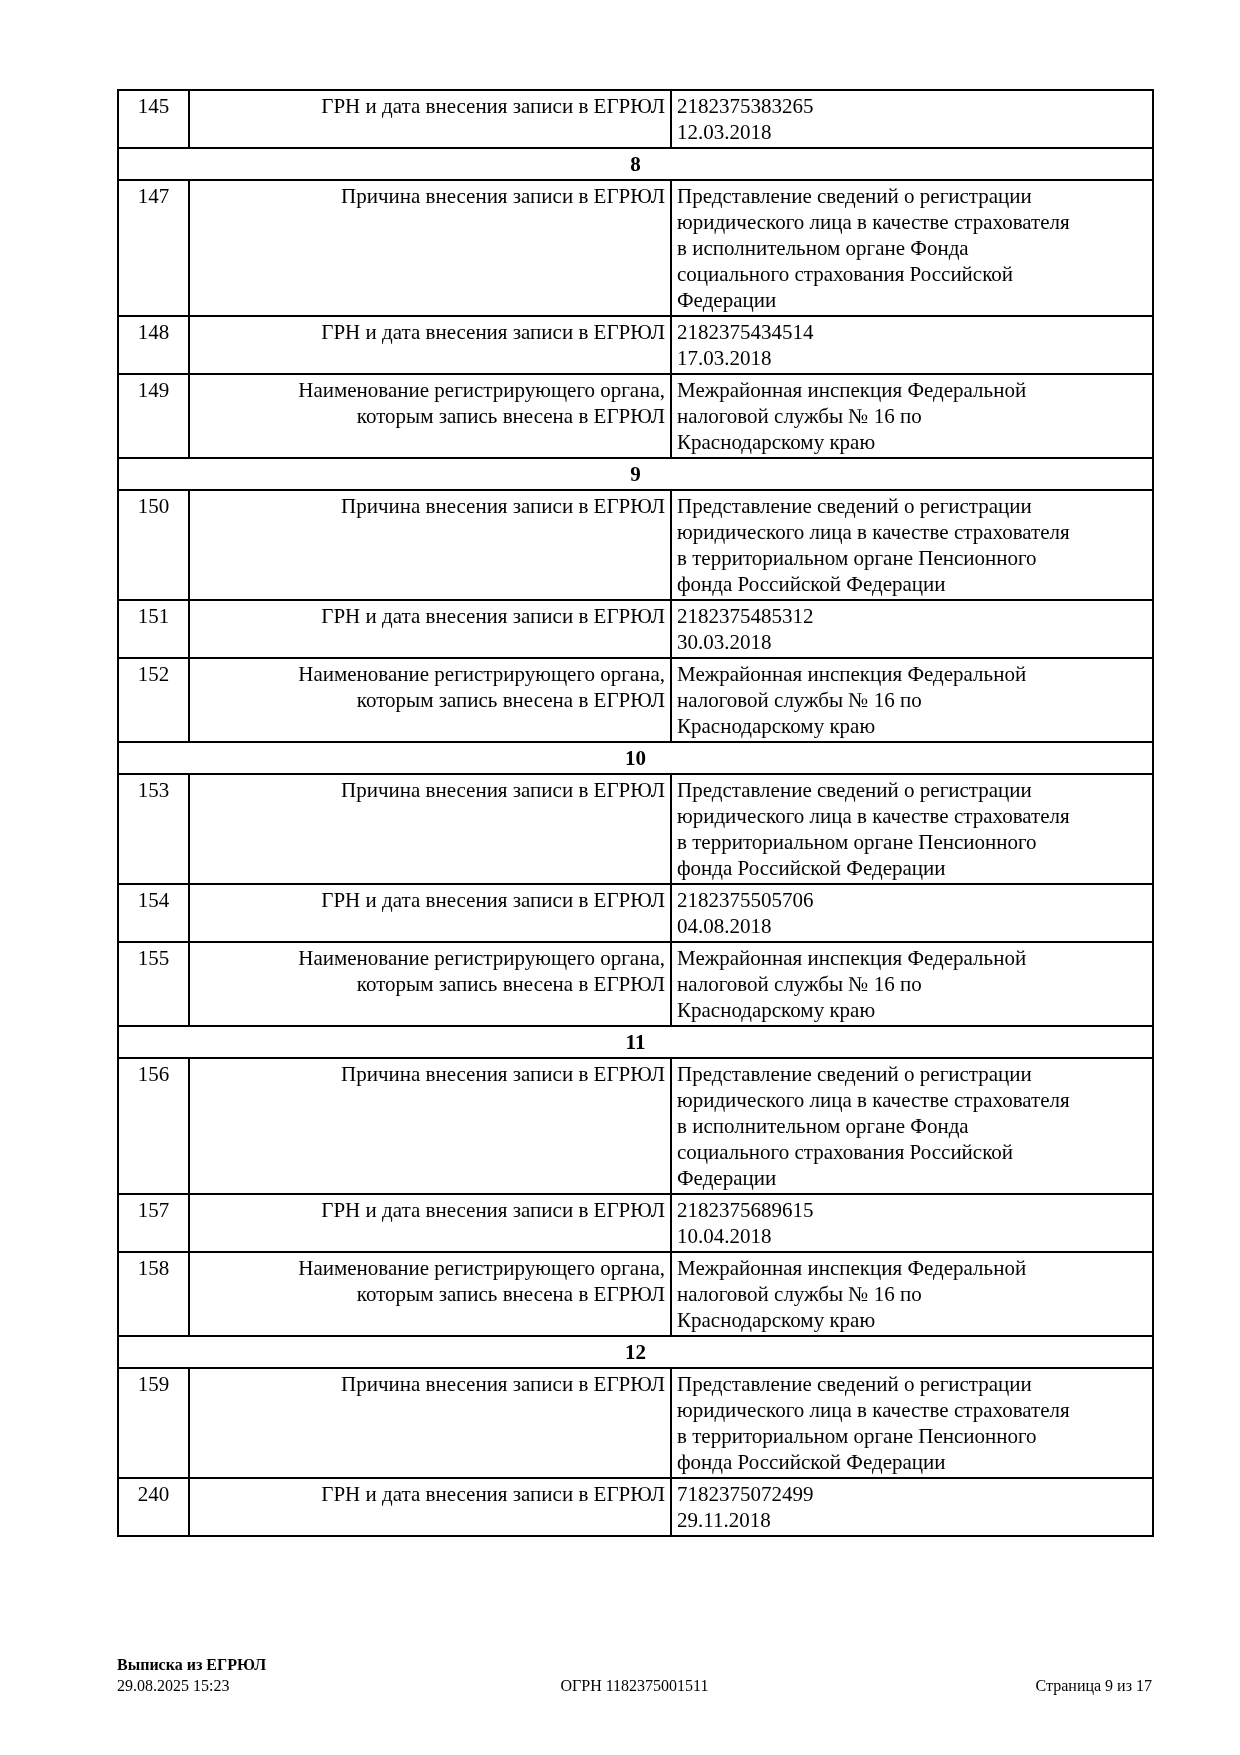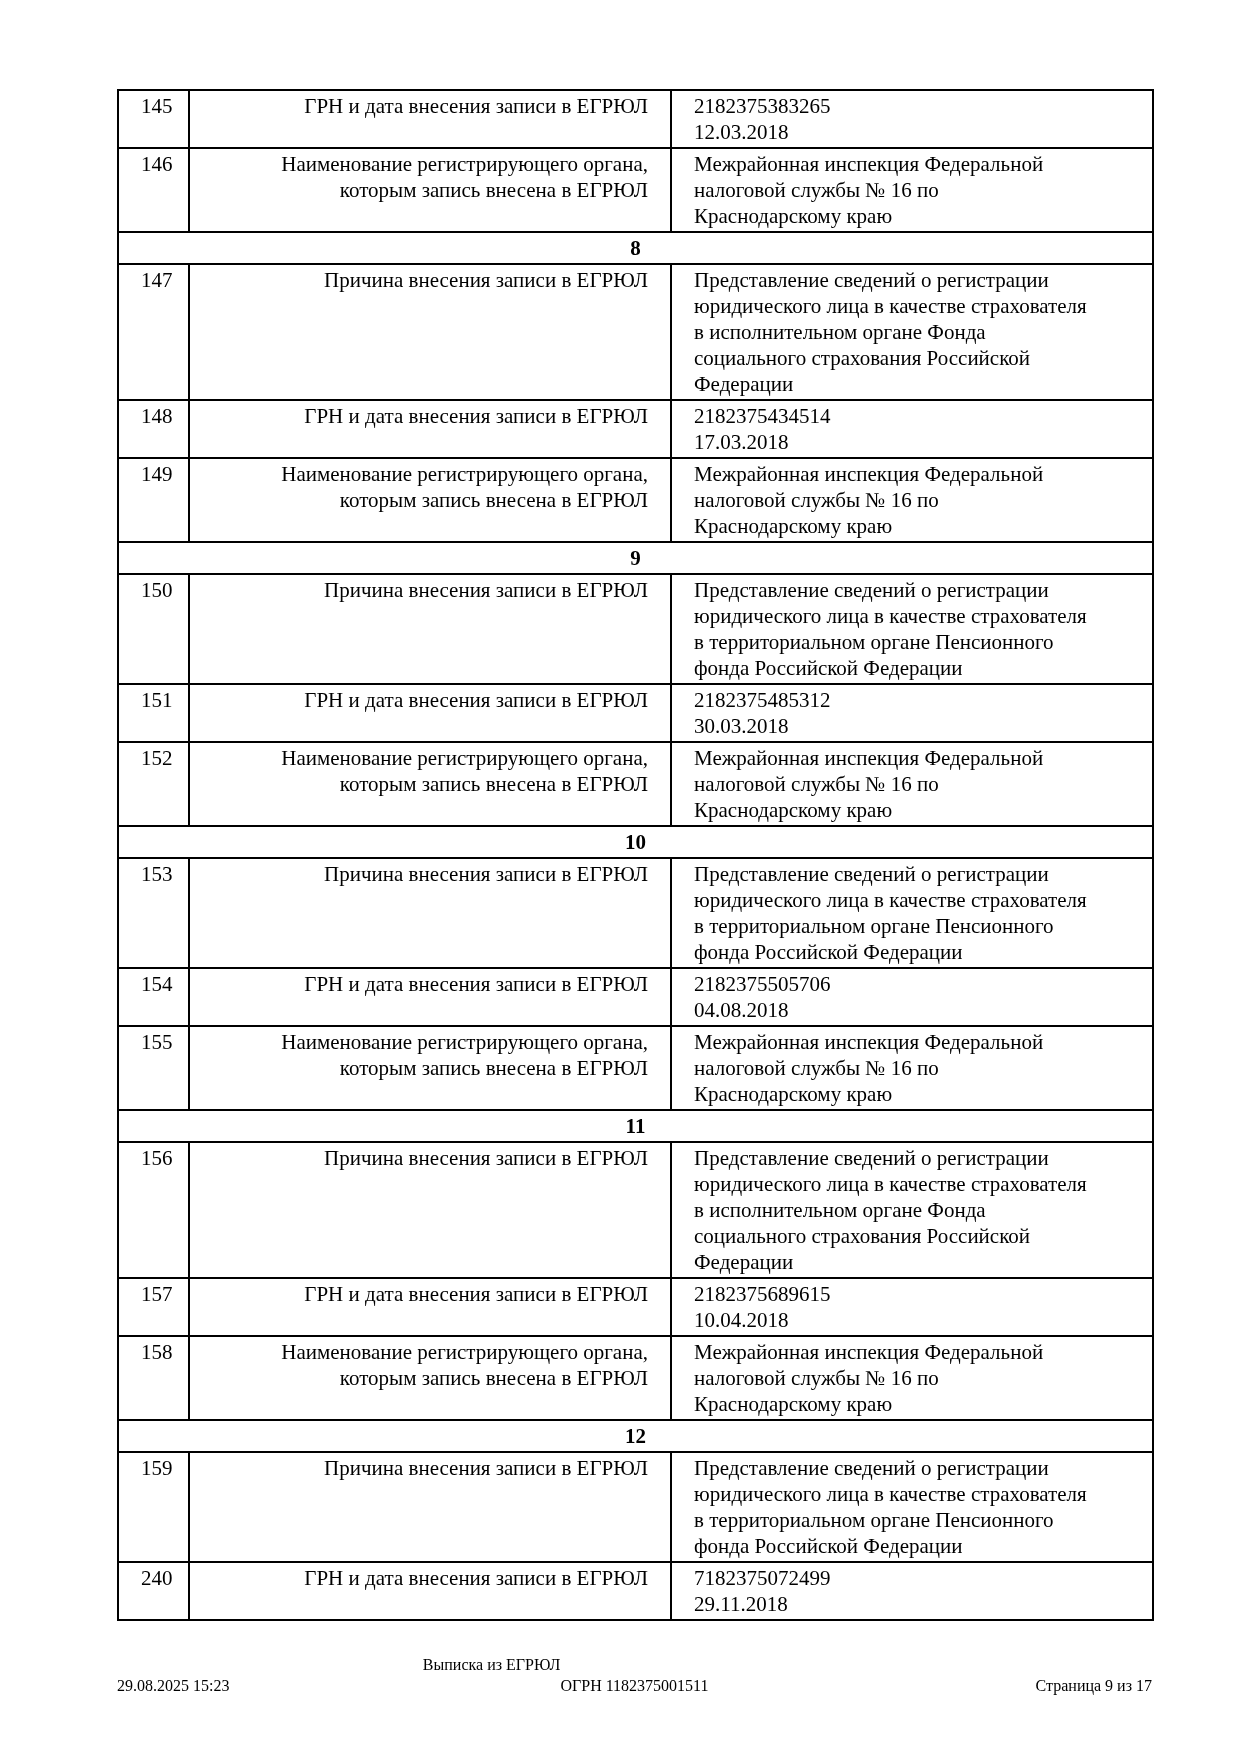--- a/index.html
+++ b/index.html
@@ -18,21 +18,21 @@
     top: 89px;
     width: 1035px;
     border-collapse: collapse;
     table-layout: fixed;
     font-size: 21px;
     line-height: 26px;
   }
   table.doc-table td {
     border: 2px solid #000;
     vertical-align: top;
-    padding: 2px 22px;
+    padding: 2px 5px;
   }
   td.num {
     text-align: center;
     padding: 2px 2px;
   }
   td.label { white-space: pre-line; text-align: right; }
   td.value { white-space: pre-line; }
   td.section {
     text-align: center;
     font-weight: bold;
@@ -45,49 +45,41 @@
     width: 1035px;
     display: grid;
     grid-template-columns: 1fr auto 1fr;
     align-items: end;
     font-size: 16px;
     line-height: 21px;
   }
   .footer .left   { text-align: left; }
   .footer .center { text-align: left; }
   .footer .right  { text-align: right; }
-  .footer .doc-type { font-weight: normal; text-align: right; }
+  .footer .doc-type { font-weight: bold; }
 </style>
 </head>
 <body>
 
 <div class="page">
 
   <table class="doc-table">
     <colgroup>
       <col style="width:71px">
       <col style="width:482px">
       <col style="width:482px">
     </colgroup>
     <tbody>
   <tr>
     <td class="num">145</td>
     <td class="label">ГРН и дата внесения записи в ЕГРЮЛ</td>
     <td class="value">2182375383265
 12.03.2018</td>
   </tr>
 
-  <tr>
-    <td class="num">146</td>
-    <td class="label">Наименование регистрирующего органа,
-которым запись внесена в ЕГРЮЛ</td>
-    <td class="value">Межрайонная инспекция Федеральной
-налоговой службы № 16 по
-Краснодарскому краю</td>
-  </tr>
 
   <tr>
     <td class="section" colspan="3">8</td>
   </tr>
 
   <tr>
     <td class="num">147</td>
     <td class="label">Причина внесения записи в ЕГРЮЛ</td>
     <td class="value">Представление сведений о регистрации
 юридического лица в качестве страхователя

